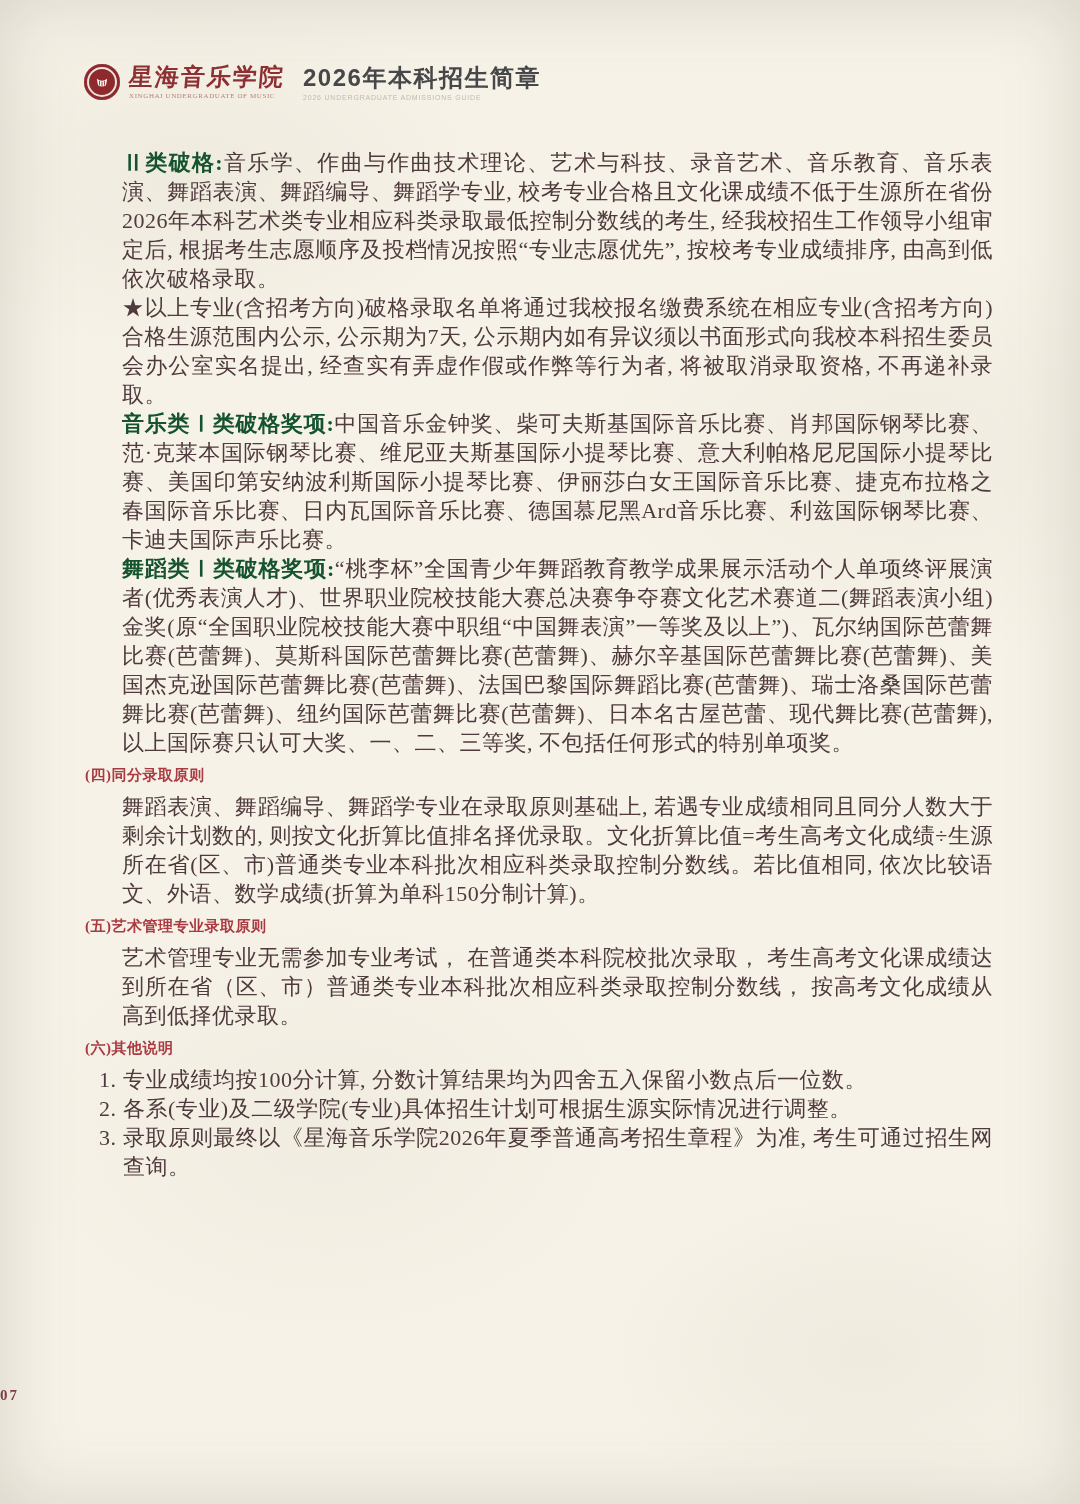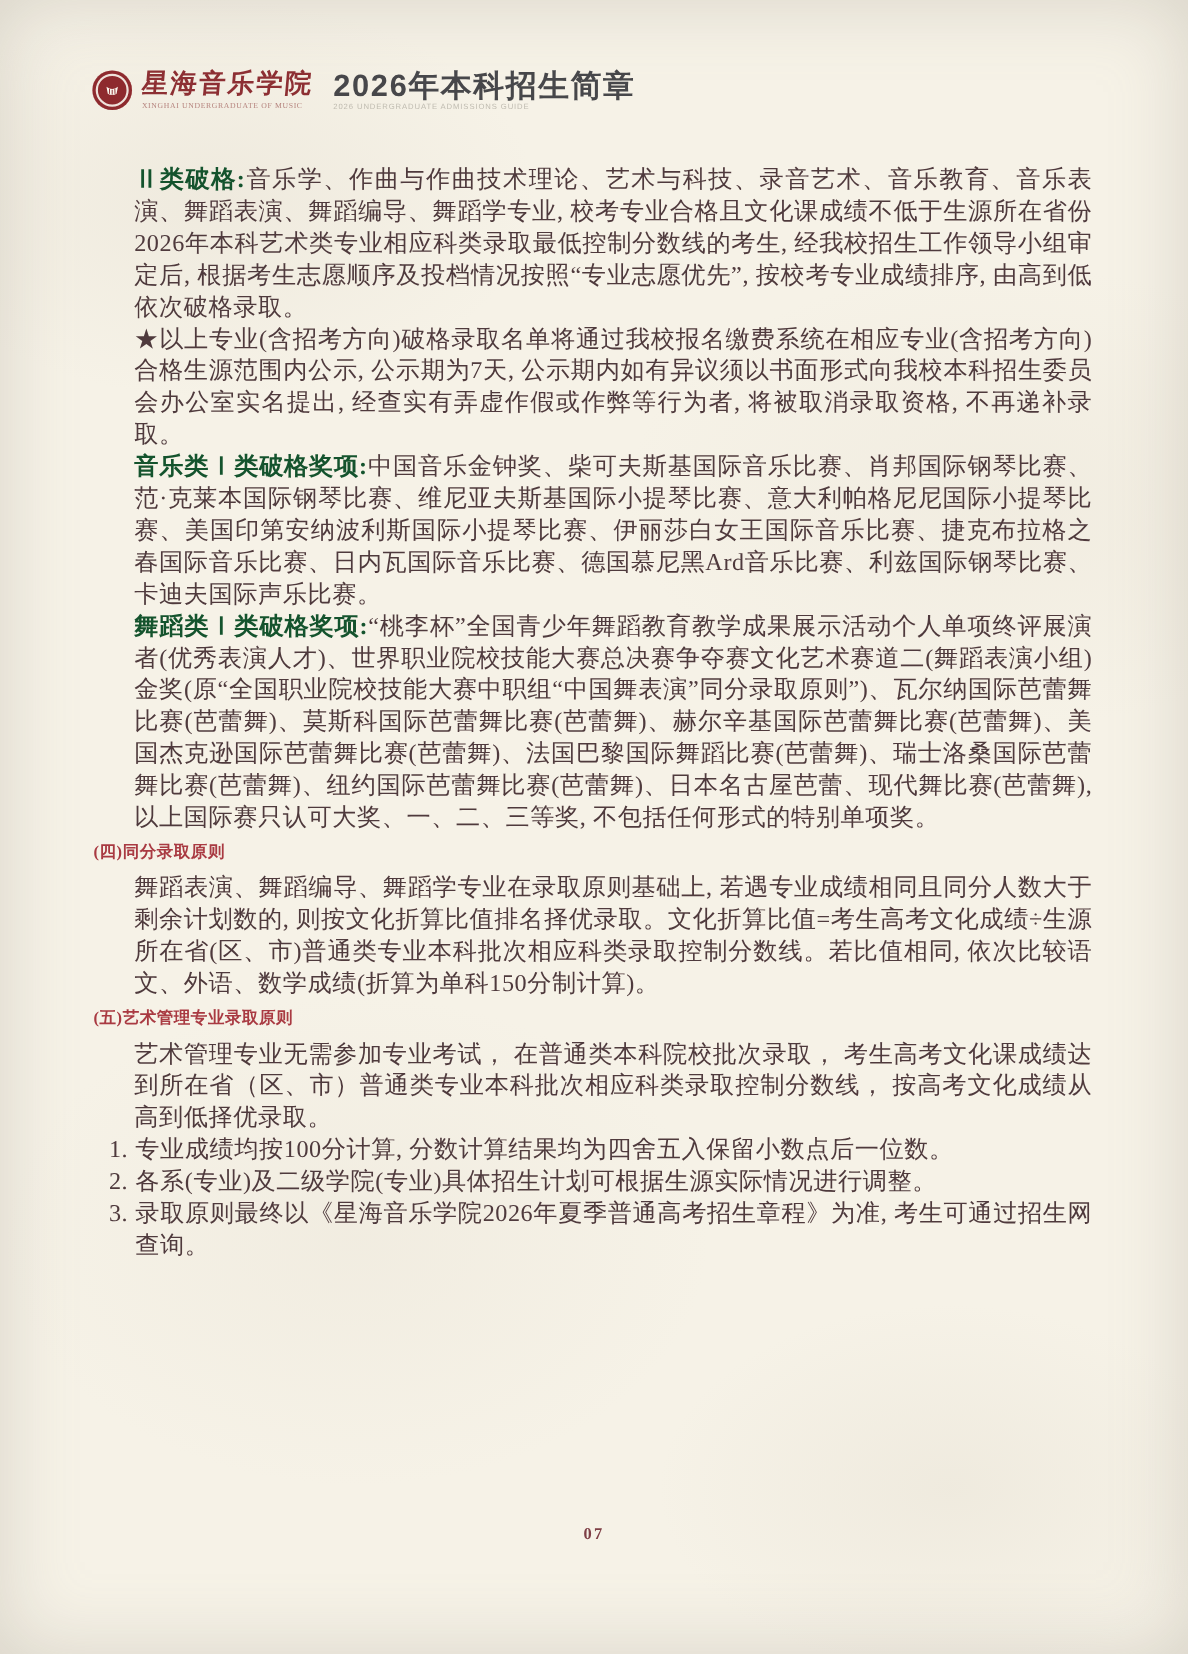--- a/index.html
+++ b/index.html
@@ -36,21 +36,21 @@
     font-size:24px;font-weight:700;color:#8d2f33;
     letter-spacing:2px;transform:skewX(-5deg);
     line-height:26px;white-space:nowrap;
   }
   .school-en{
     font-size:7px;color:#b5837d;letter-spacing:0.6px;
     margin-top:2px;white-space:nowrap;
   }
   .doc-title{margin-left:18px;padding-top:1px;}
   .doc-title-zh{
-    font-size:28px;font-weight:700;color:#47474a;
+    font-size:24px;font-weight:700;color:#47474a;
     letter-spacing:1.5px;line-height:26px;white-space:nowrap;
     font-family:"Liberation Sans", sans-serif;
   }
   .doc-title-en{
     font-size:7px;color:#bfbbb0;letter-spacing:0.8px;
     margin-top:3px;white-space:nowrap;
     font-family:"Liberation Sans", sans-serif;
   }
 
   
@@ -71,21 +71,21 @@
   }
   .list-item{
     margin-left:14px;padding-left:24px;text-indent:-24px;
     text-align:justify;text-justify:inter-ideograph;
   }
   .list-num{display:inline-block;width:24px;text-indent:0;}
 
   
   .footer{
     position:absolute;left:0;top:1386px;width:100%;
-    text-align:center;
+    text-align:left;
   }
   .page-number{
     font-size:15px;font-weight:700;color:#7e3f46;letter-spacing:2px;
   }
 </style>
 </head>
 <body>
 
 <div class="page">
 
@@ -109,31 +109,32 @@
   </div>
 
   <div class="content">
 
     <p class="para"><span class="red-label">Ⅱ类破格:</span><span>音乐学、作曲与作曲技术理论、艺术与科技、录音艺术、音乐教育、音乐表演、舞蹈表演、舞蹈编导、舞蹈学专业, 校考专业合格且文化课成绩不低于生源所在省份2026年本科艺术类专业相应科类录取最低控制分数线的考生, 经我校招生工作领导小组审定后, 根据考生志愿顺序及投档情况按照“专业志愿优先”, 按校考专业成绩排序, 由高到低依次破格录取。</span></p>
 
     <p class="para"><span>★以上专业(含招考方向)破格录取名单将通过我校报名缴费系统在相应专业(含招考方向)合格生源范围内公示, 公示期为7天, 公示期内如有异议须以书面形式向我校本科招生委员会办公室实名提出, 经查实有弄虚作假或作弊等行为者, 将被取消录取资格, 不再递补录取。</span></p>
 
     <p class="para"><span class="red-label">音乐类Ⅰ类破格奖项:</span><span>中国音乐金钟奖、柴可夫斯基国际音乐比赛、肖邦国际钢琴比赛、范·克莱本国际钢琴比赛、维尼亚夫斯基国际小提琴比赛、意大利帕格尼尼国际小提琴比赛、美国印第安纳波利斯国际小提琴比赛、伊丽莎白女王国际音乐比赛、捷克布拉格之春国际音乐比赛、日内瓦国际音乐比赛、德国慕尼黑Ard音乐比赛、利兹国际钢琴比赛、卡迪夫国际声乐比赛。</span></p>
 
-    <p class="para"><span class="red-label">舞蹈类Ⅰ类破格奖项:</span><span>“桃李杯”全国青少年舞蹈教育教学成果展示活动个人单项终评展演者(优秀表演人才)、世界职业院校技能大赛总决赛争夺赛文化艺术赛道二(舞蹈表演小组)金奖(原“全国职业院校技能大赛中职组“中国舞表演”同分录取原则”)、瓦尔纳国际芭蕾舞比赛(芭蕾舞)、莫斯科国际芭蕾舞比赛(芭蕾舞)、赫尔辛基国际芭蕾舞比赛(芭蕾舞)、美国杰克逊国际芭蕾舞比赛(芭蕾舞)、法国巴黎国际舞蹈比赛(芭蕾舞)、瑞士洛桑国际芭蕾舞比赛(芭蕾舞)、纽约国际芭蕾舞比赛(芭蕾舞)、日本名古屋芭蕾、现代舞比赛(芭蕾舞), 以上国际赛只认可大奖、一、二、三等奖, 不包括任何形式的特别单项奖。</span></p>
+    <p class="para"><span class="red-label">舞蹈类Ⅰ类破格奖项:</span><span>“桃李杯”全国青少年舞蹈教育教学成果展示活动个人单项终评展演者(优秀表演人才)、世界职业院校技能大赛总决赛争夺赛文化艺术赛道二(舞蹈表演小组)金奖(原“全国职业院校技能大赛中职组“中国舞表演”一等奖及以上”)、瓦尔纳国际芭蕾舞比赛(芭蕾舞)、莫斯科国际芭蕾舞比赛(芭蕾舞)、赫尔辛基国际芭蕾舞比赛(芭蕾舞)、美国杰克逊国际芭蕾舞比赛(芭蕾舞)、法国巴黎国际舞蹈比赛(芭蕾舞)、瑞士洛桑国际芭蕾舞比赛(芭蕾舞)、纽约国际芭蕾舞比赛(芭蕾舞)、日本名古屋芭蕾、现代舞比赛(芭蕾舞), 以上国际赛只认可大奖、一、二、三等奖, 不包括任何形式的特别单项奖。</span></p>
 
     <div class="heading">(四)同分录取原则</div>
 
 
     <p class="para"><span>舞蹈表演、舞蹈编导、舞蹈学专业在录取原则基础上, 若遇专业成绩相同且同分人数大于剩余计划数的, 则按文化折算比值排名择优录取。文化折算比值=考生高考文化成绩÷生源所在省(区、市)普通类专业本科批次相应科类录取控制分数线。若比值相同, 依次比较语文、外语、数学成绩(折算为单科150分制计算)。</span></p>
 
     <div class="heading">(五)艺术管理专业录取原则</div>
 
     <p class="para"><span>艺术管理专业无需参加专业考试， 在普通类本科院校批次录取， 考生高考文化课成绩达到所在省（区、市）普通类专业本科批次相应科类录取控制分数线， 按高考文化成绩从高到低择优录取。</span></p>
 
+    <div class="heading">(六)其他说明</div>
 
     <div class="list-item"><span class="list-num">1.</span><span>专业成绩均按100分计算, 分数计算结果均为四舍五入保留小数点后一位数。</span></div>
 
     <div class="list-item"><span class="list-num">2.</span><span>各系(专业)及二级学院(专业)具体招生计划可根据生源实际情况进行调整。</span></div>
 
     <div class="list-item"><span class="list-num">3.</span><span>录取原则最终以《星海音乐学院2026年夏季普通高考招生章程》为准, 考生可通过招生网查询。</span></div>
 
   </div>
 
   <div class="footer">

